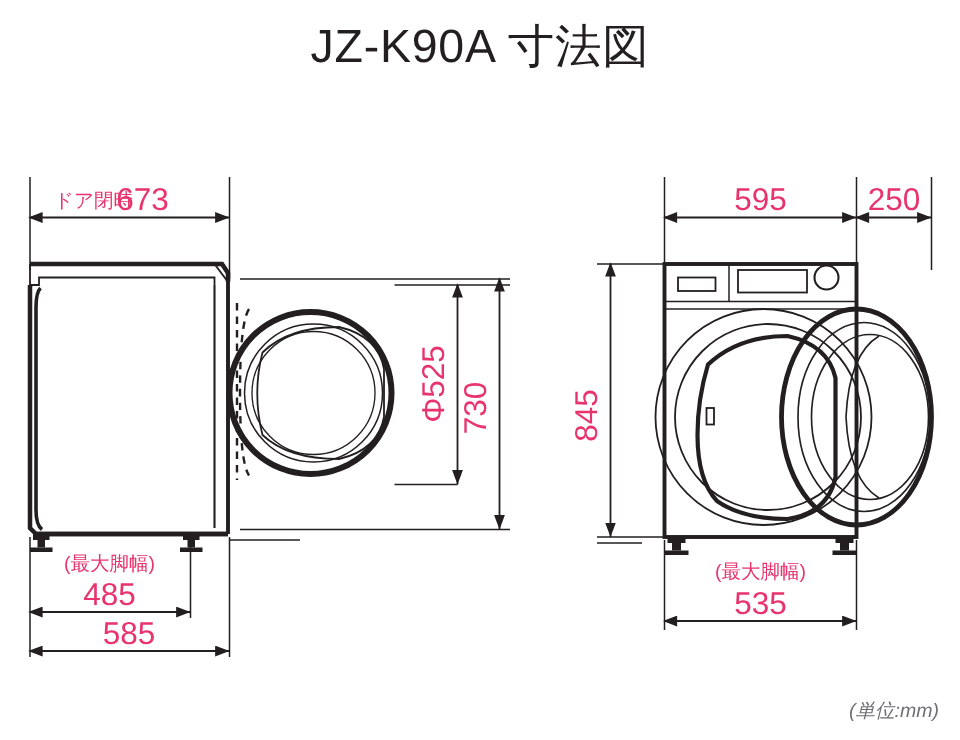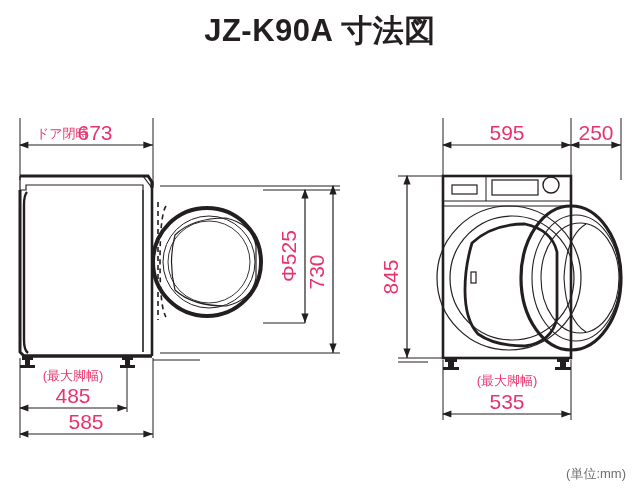--- a/index.html
+++ b/index.html
@@ -5,28 +5,29 @@
   html,body{margin:0;padding:0;background:#ffffff;}
   body{
     width:640px;height:493px;
     font-family:"Liberation Sans","DejaVu Sans",sans-serif;
     position:relative;overflow:hidden;
   }
   #root{position:relative;width:640px;height:493px;}
   #title{
     position:absolute;top:10px;left:0;width:640px;
     text-align:center;
-    font-size:31px;font-weight:bold;color:#231f20;
+    font-size:31px;font-weight:normal;color:#231f20;
     letter-spacing:0.5px;
     font-family:"Liberation Sans","DejaVu Sans",sans-serif;
   }
   #unitnote{
     position:absolute;right:14px;bottom:10px;
     font-size:13px;color:#6d6e71;
     font-family:"Liberation Sans","DejaVu Sans",sans-serif;
+    font-style:italic;
   }
   svg{position:absolute;top:0;left:0;}
   .dimtxt{fill:#e8336d;font-family:"Liberation Sans","DejaVu Sans",sans-serif;}
   .dimnum{font-size:21px;}
   .dimjp{font-size:13px;}
 </style>
 </head>
 <body>
 
 <div id="root">

